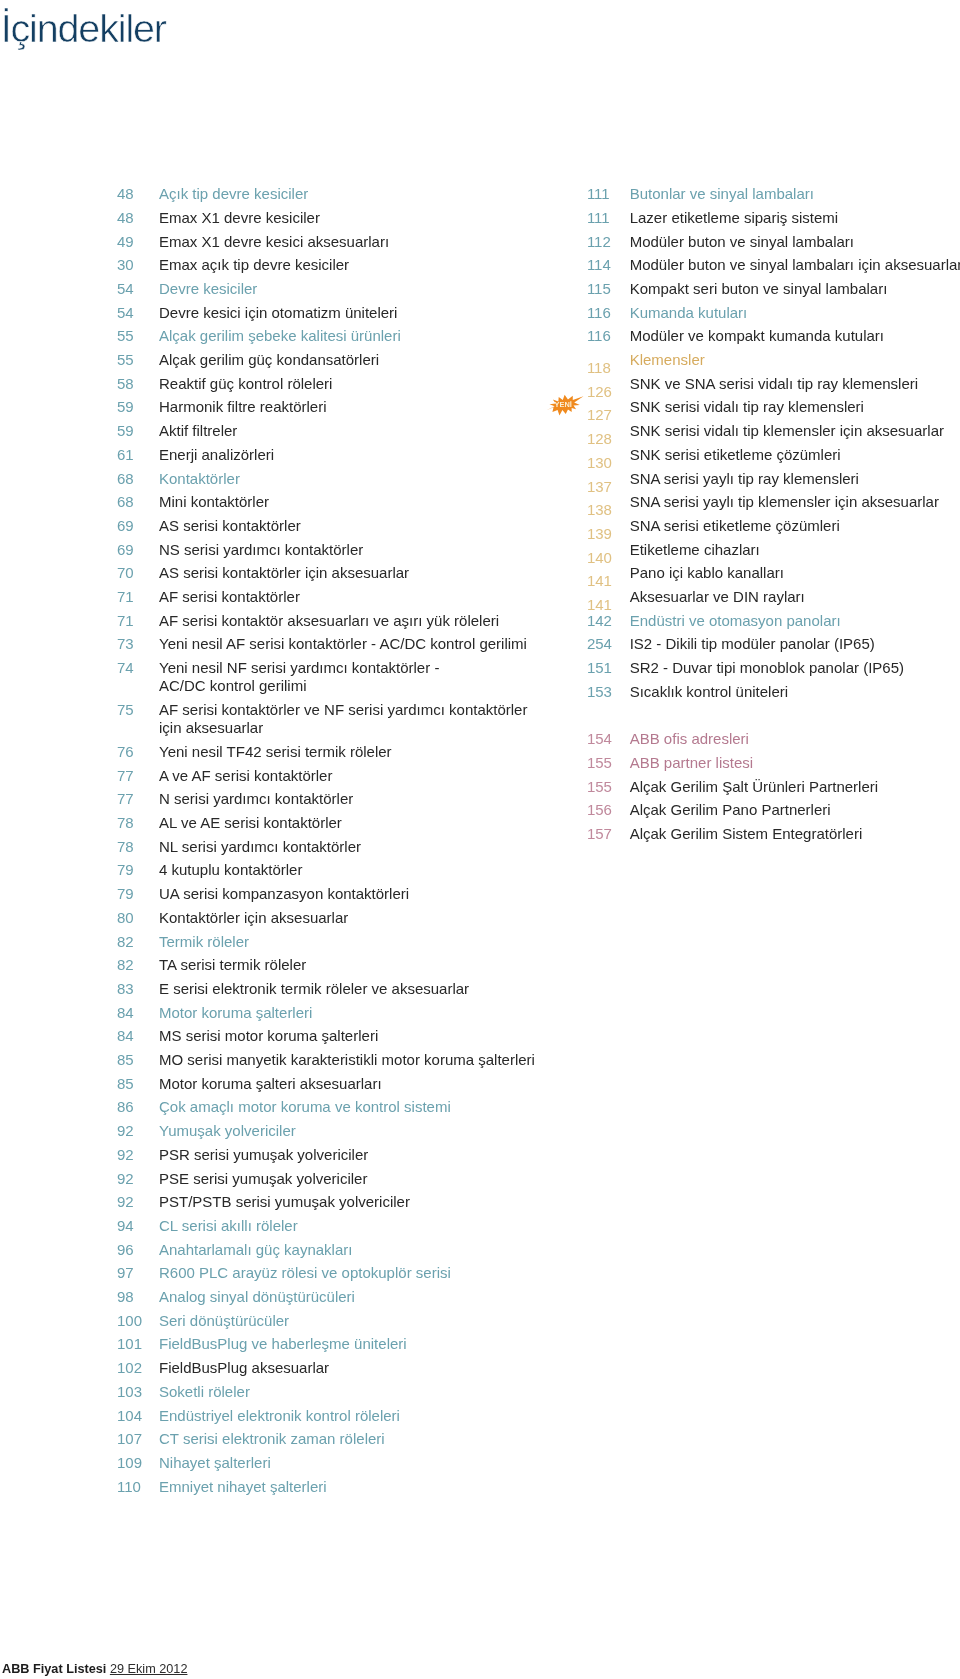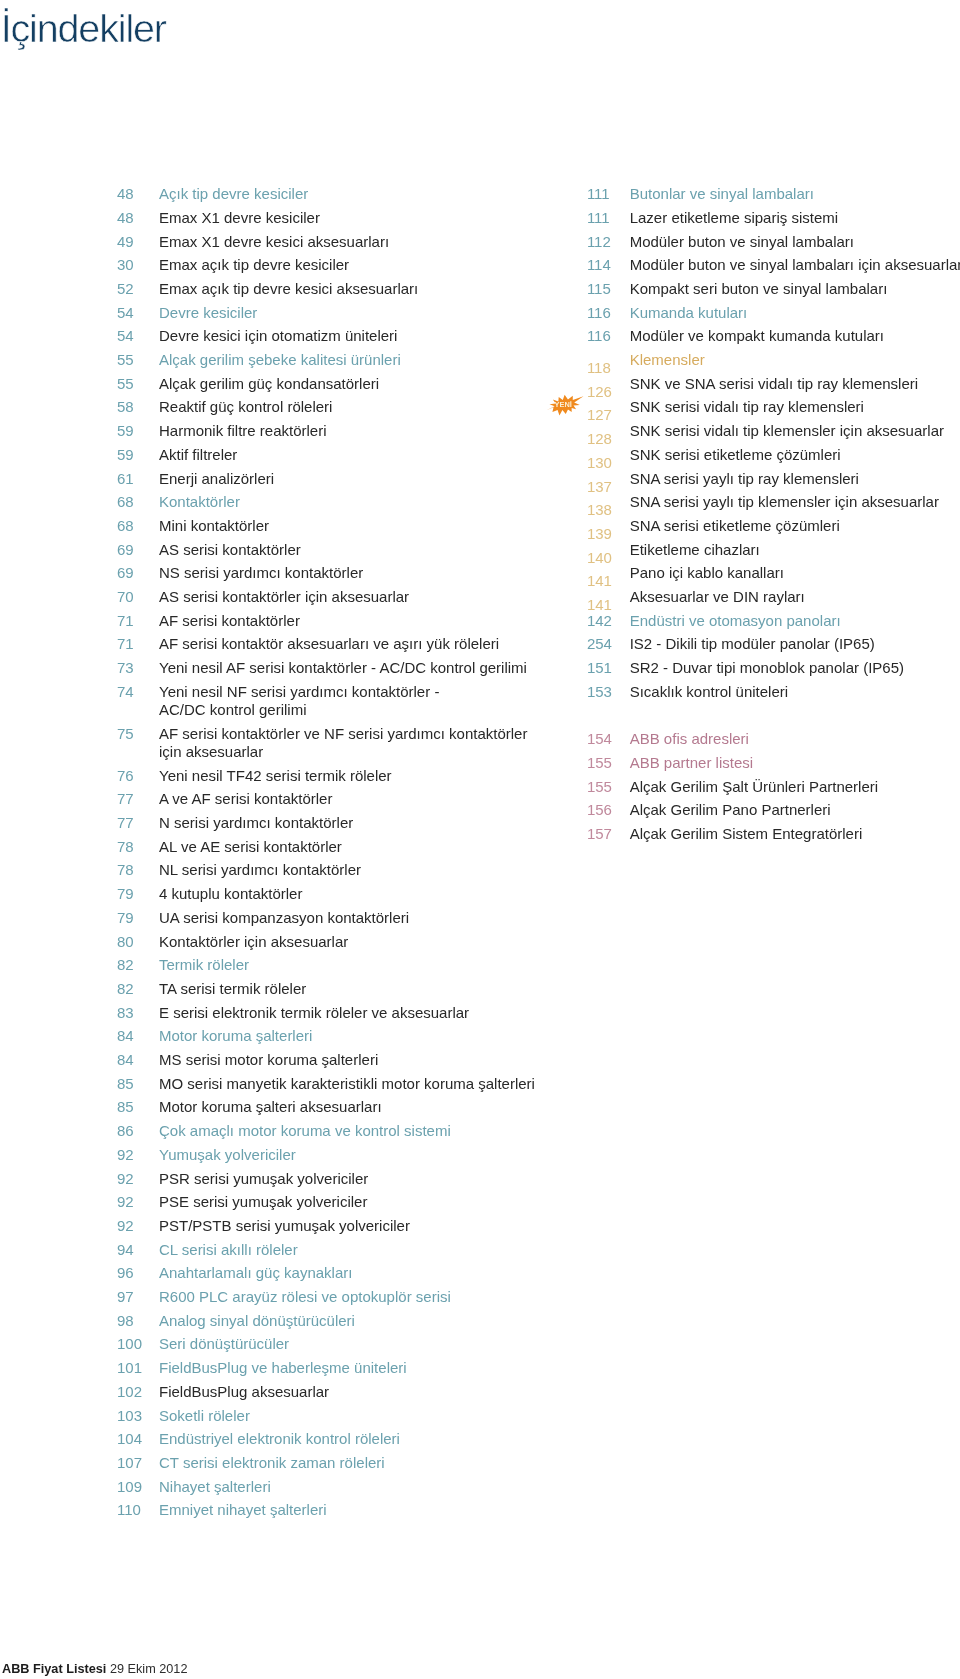--- a/index.html
+++ b/index.html
@@ -56,21 +56,21 @@
   .badge-txt{
     position:absolute;left:-1.8px;top:-0.6px;width:38px;height:22.2px;
     display:flex;align-items:center;justify-content:center;
     font-size:7.4px;font-weight:700;color:#fbeed3;letter-spacing:0.1px;
   }
   .footer{
     position:absolute;left:2.0px;top:1661.5px;
     font-size:12.7px;line-height:14px;color:#1c1c1c;white-space:nowrap;
   }
   .footer b{font-weight:700;}
-  .footer .date{font-weight:400;color:#2d2d2d;}
+  .footer .date{font-weight:400;color:#2d2d2d;text-decoration:underline;}
 </style>
 </head>
 <body style="background: rgb(255, 255, 255);">
 
 <div class="page-title">İçindekiler</div>
 
 <div class="cols">
   <div class="col col-left" id="colLeft">
       <div class="row">
         <span class="num a-blue">48</span>
@@ -82,24 +82,20 @@
       </div>
       <div class="row">
         <span class="num a-blue">49</span>
         <span class="lbl item">Emax X1 devre kesici aksesuarları</span>
       </div>
       <div class="row">
         <span class="num a-blue">30</span>
         <span class="lbl item">Emax açık tip devre kesiciler</span>
       </div>
       <div class="row">
-        <span class="num a-blue">52</span>
-        <span class="lbl item">Emax açık tip devre kesici aksesuarları</span>
-      </div>
-      <div class="row">
         <span class="num a-blue">54</span>
         <span class="lbl sec-blue">Devre kesiciler</span>
       </div>
       <div class="row">
         <span class="num a-blue">54</span>
         <span class="lbl item">Devre kesici için otomatizm üniteleri</span>
       </div>
       <div class="row">
         <span class="num a-blue">55</span>
         <span class="lbl sec-blue">Alçak gerilim şebeke kalitesi ürünleri</span>

